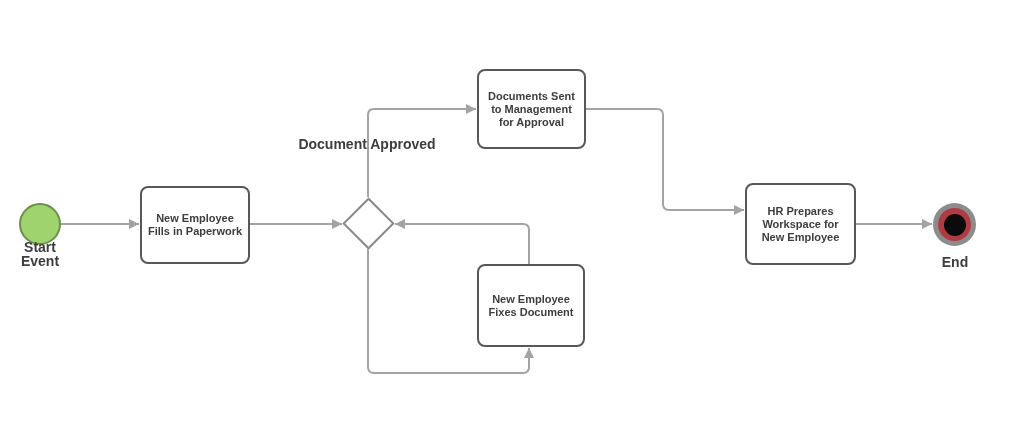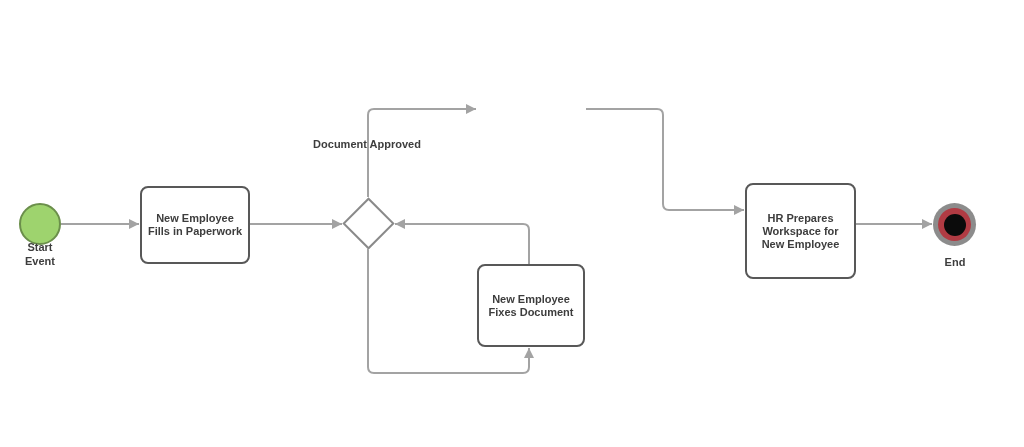--- a/index.html
+++ b/index.html
@@ -61,21 +61,21 @@
     display: flex; align-items: center; justify-content: center;
   }
   .event-end-center {
     width: 22px; height: 22px;
     border-radius: 50%;
   }
   .lbl {
     position: absolute;
     text-align: center;
     font-weight: bold;
-    font-size: 11px;
+    font-size: 14px;
     line-height: 14px;
     color: #3d3d3d;
     white-space: pre-line;
   }
 </style>
 </head>
 <body>
 
 <div class="canvas">
 
@@ -100,27 +100,32 @@
   <div class="lbl" style="left:8px; top:240px; width:64px;">Start
 Event</div>
 
   <div class="task" style="left:140px; top:186px; width:110px; height:78px;">
     <span>New Employee
 Fills in Paperwork</span>
   </div>
 
   <div class="gateway"></div>
 
+  <div class="task" style="left:477px; top:69px; width:109px; height:80px;">
+    <span>Documents Sent
+to Management
+for Approval</span>
+  </div>
 
   <div class="task" style="left:477px; top:264px; width:108px; height:83px;">
     <span>New Employee
 Fixes Document</span>
   </div>
 
-  <div class="task" style="left:745px; top:183px; width:111px; height:96px;">
+  <div class="task" style="left:745px; top:183px; width:111px; height:82px;">
     <span>HR Prepares
 Workspace for
 New Employee</span>
   </div>
 
   <div class="event-end-outer" style="background:#8c8c8c;">
     <div class="event-end-ring" style="background:#b13b43;">
       <div class="event-end-center" style="background:#0b0b0b;"></div>
     </div>
   </div>

